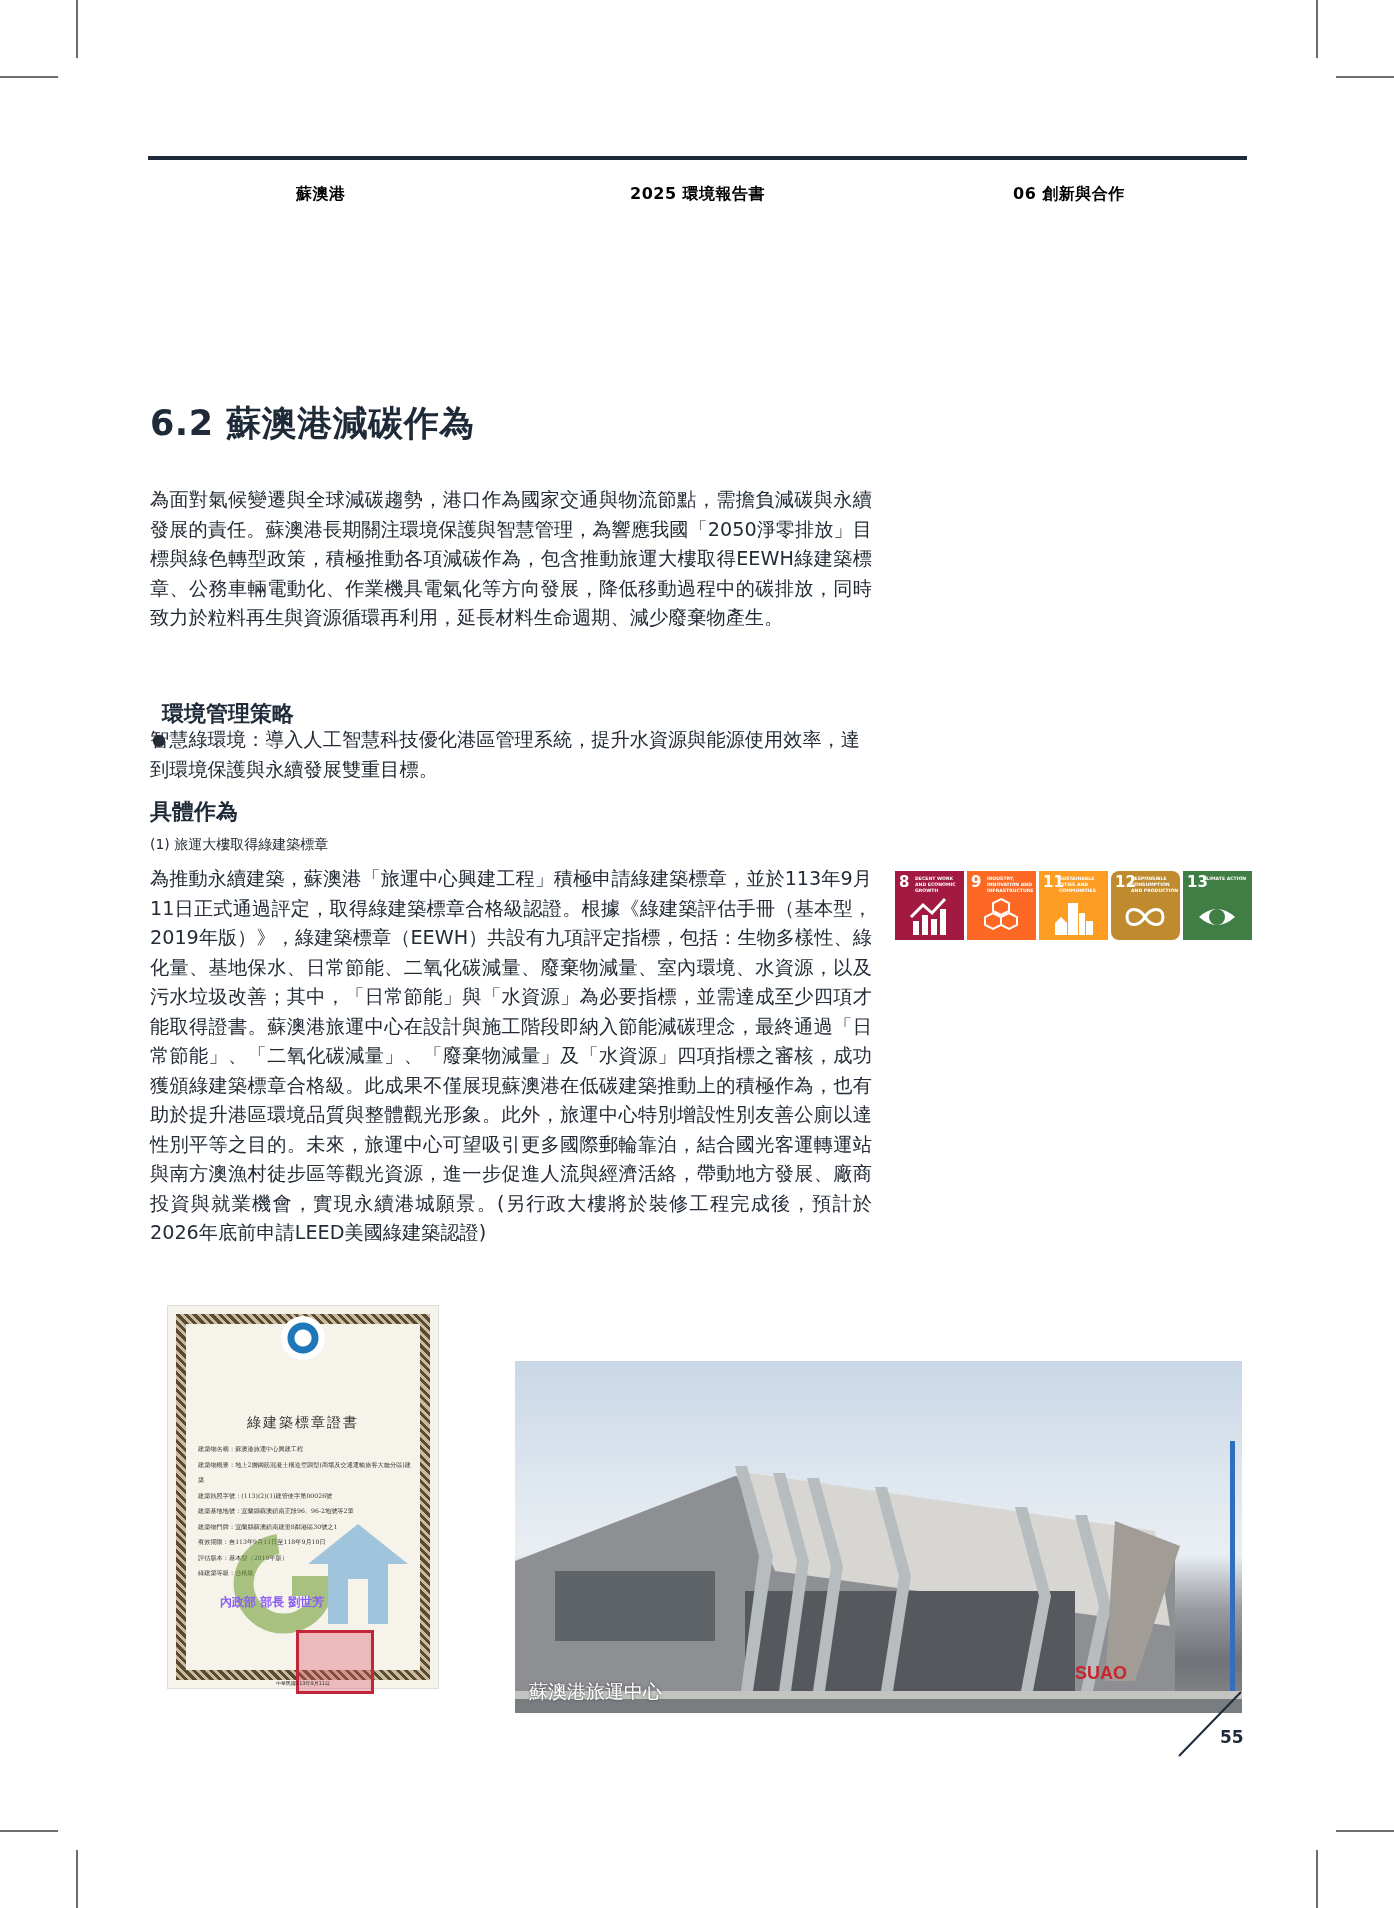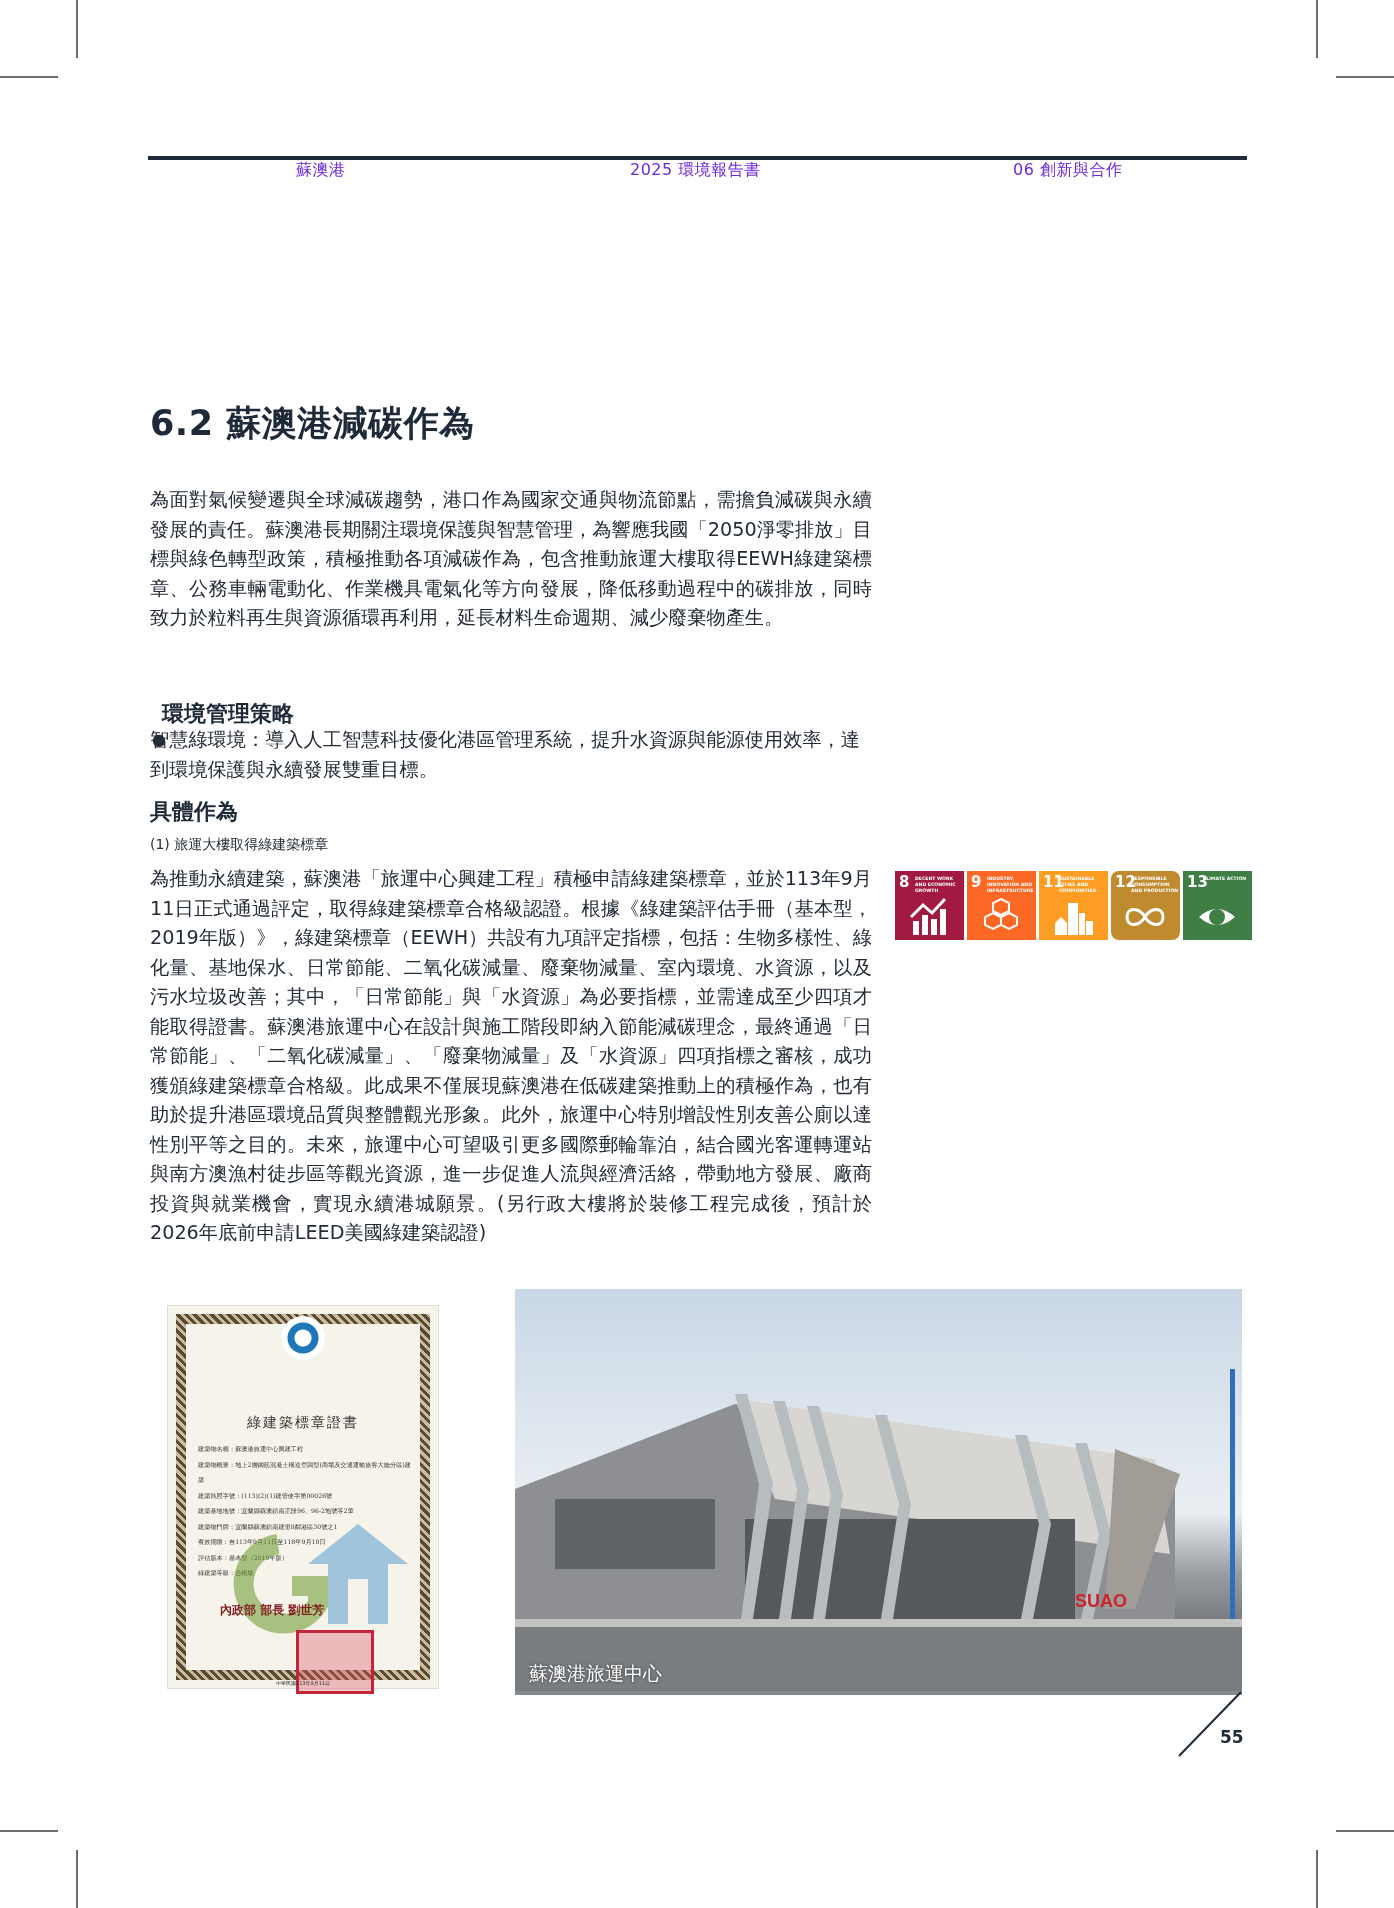--- a/index.html
+++ b/index.html
@@ -6,21 +6,21 @@
   body {
     width: 1394px; height: 1908px; position: relative; overflow: hidden;
     background: #ffffff; color: #222a35;
     font-family: "DejaVu Sans", "Liberation Sans", sans-serif;
   }
   .crop { position: absolute; background: #6d6d6d; }
   .crop.v { width: 2px; height: 58px; }
   .crop.h { height: 2px; width: 58px; }
 
   .header-rule { position: absolute; left: 148px; top: 156px; width: 1099px; height: 4px; background: #1e2a3a; }
-  .header-text { position: absolute; top: 160px; font-size: 16px; color: #6d28d9; letter-spacing: 0.5px; }
+  .header-text { position: absolute; top: 184px; font-size: 16px; color: #000000; letter-spacing: 0.5px; font-weight: bold; }
 
   .page-title { position: absolute; left: 150px; top: 400px; font-size: 35px; font-weight: bold; color: #1f2a38; letter-spacing: 0.5px; }
 
   .body-text { position: absolute; left: 150px; width: 722px; font-size: 19.2px; line-height: 29.5px; color: #232b36; text-align: justify; }
   .intro { top: 485px; }
   .sub-heading { position: absolute; left: 150px; font-size: 22px; font-weight: bold; color: #1f2a38; }
   .sh1 { top: 687px; }
   .sh2 { top: 797px; }
 
   .bullet { position: absolute; left: 150px; top: 725px; width: 722px; font-size: 19.2px; line-height: 29.5px; color: #232b36; }
@@ -38,25 +38,25 @@
 
   .cert { position: absolute; left: 167px; top: 1305px; width: 270px; height: 382px; background: #f6f3ea; border: 1px solid #ddd; }
   .cert .frame { position: absolute; inset: 8px; border: 10px solid transparent;
      background: repeating-linear-gradient(45deg, #5b4a33 0 3px, #c9bc9c 3px 6px) border-box;
      -webkit-mask: linear-gradient(#000 0 0) padding-box, linear-gradient(#000 0 0);
      -webkit-mask-composite: xor; mask-composite: exclude; }
   .cert .logo { position: absolute; left: 113px; top: 10px; width: 44px; height: 44px; border-radius: 50%; background: radial-gradient(circle at 50% 50%, #fff 0 8px, #1d77b8 9px 15px, #fff 16px 22px); }
   .cert .ctitle { position: absolute; left: 0; right: 0; top: 108px; text-align: center; font-size: 14px; color: #333; letter-spacing: 2px; font-family: "DejaVu Serif", serif; }
   .cert .rows { position: absolute; left: 30px; top: 135px; width: 215px; font-size: 6.2px; line-height: 15.5px; color: #333; font-family: "DejaVu Serif", serif; }
   .cert .gmark { position: absolute; left: 40px; top: 218px; }
-  .cert .sign { position: absolute; left: 52px; top: 296px; font-size: 12px; font-weight: bold; color: #7f1d1d; font-family: "DejaVu Serif", serif; }
+  .cert .sign { position: absolute; left: 52px; top: 288px; font-size: 12px; font-weight: bold; color: #8b5cf6; font-family: "DejaVu Serif", serif; }
   .cert .seal { position: absolute; left: 128px; top: 324px; width: 72px; height: 58px; border: 3px solid #c3263b; background: rgba(220,80,100,0.35); }
   .cert .footer { position: absolute; left: 0; right: 0; top: 374px; text-align: center; font-size: 5px; color: #333; }
 
-  .photo { position: absolute; left: 515px; top: 1289px; width: 727px; height: 406px; overflow: hidden;
+  .photo { position: absolute; left: 515px; top: 1361px; width: 727px; height: 352px; overflow: hidden;
      background: linear-gradient(180deg, #c9d7e6 0%, #dfe7ef 35%, #e9eef2 55%, #9a9ea3 70%, #6f7377 85%, #86898c 100%); }
   .photo .caption { position: absolute; left: 14px; bottom: 8px; font-size: 19px; color: #fff; text-shadow: 0 0 3px rgba(0,0,0,0.6); }
 
   .page-slash { position: absolute; left: 1175px; top: 1690px; }
   .page-num { position: absolute; left: 1220px; top: 1727px; font-size: 17px; font-weight: bold; color: #1e2a3a; }
 </style>
 </head>
 <body>
 
 <div class="crop v" style="left:76px; top:0;"></div>

